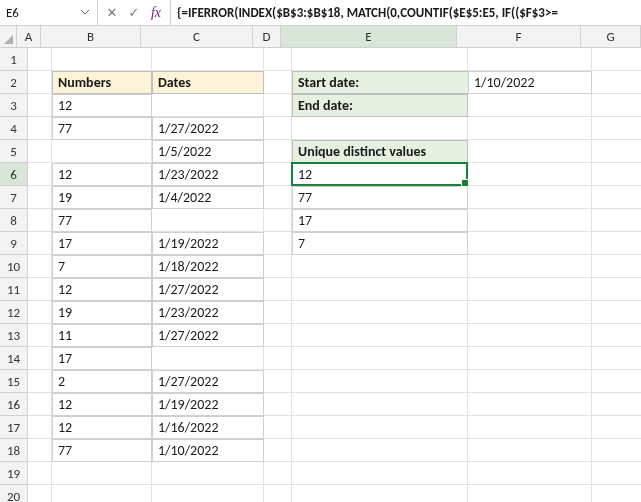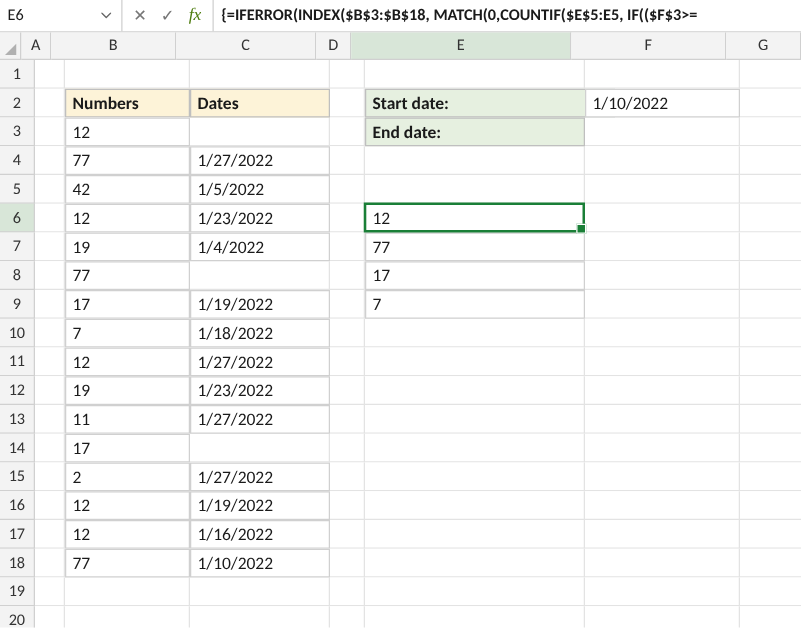--- a/index.html
+++ b/index.html
@@ -41,21 +41,21 @@
     border-right:1px solid #d0d0d0;
     padding:0 4px;
     gap:2px;
   }
   .fb-btn {
     width:20px; height:20px;
     display:flex; align-items:center; justify-content:center;
     color:#777;
     font-size:13px;
   }
-  .fb-btn.fx { color:#4d7c0f; font-style:italic; font-family:"Times New Roman",serif; font-size:14px;}
+  .fb-btn.fx { color:#701a75; font-style:italic; font-family:"Times New Roman",serif; font-size:14px;}
   .formula-input {
     flex:1;
     display:flex;
     align-items:center;
     padding:0 6px;
     font-size:13px;
     white-space:nowrap;
     overflow:hidden;
     font-weight:bold;
   }
@@ -336,21 +336,20 @@
         <div class="cell " style="left: 124px; top: 437px; width: 112px;"></div>
         <div class="cell " style="left: 236px; top: 437px; width: 28px;"></div>
         <div class="cell " style="left: 264px; top: 437px; width: 176px;"></div>
         <div class="cell " style="left: 440px; top: 437px; width: 124px;"></div>
         <div class="cell " style="left: 564px; top: 437px; width: 60px;"></div>
         <div class="cell hdr-yellow" style="left: 24px; top: 23px; width: 100px;">Numbers</div>
         <div class="cell hdr-yellow" style="left: 124px; top: 23px; width: 112px;">Dates</div>
         <div class="cell data-border" style="left: 24px; top: 46px; width: 100px;">12</div>
         <div class="cell data-border" style="left: 24px; top: 69px; width: 100px;">77</div>
         <div class="cell data-border" style="left: 124px; top: 69px; width: 112px;">1/27/2022</div>
-        <div class="cell data-border" style="left: 24px; top: 92px; width: 100px;">42</div>
         <div class="cell data-border" style="left: 124px; top: 92px; width: 112px;">1/5/2022</div>
         <div class="cell data-border" style="left: 24px; top: 115px; width: 100px;">12</div>
         <div class="cell data-border" style="left: 124px; top: 115px; width: 112px;">1/23/2022</div>
         <div class="cell data-border" style="left: 24px; top: 138px; width: 100px;">19</div>
         <div class="cell data-border" style="left: 124px; top: 138px; width: 112px;">1/4/2022</div>
         <div class="cell data-border" style="left: 24px; top: 161px; width: 100px;">77</div>
         <div class="cell data-border" style="left: 24px; top: 184px; width: 100px;">17</div>
         <div class="cell data-border" style="left: 124px; top: 184px; width: 112px;">1/19/2022</div>
         <div class="cell data-border" style="left: 24px; top: 207px; width: 100px;">7</div>
         <div class="cell data-border" style="left: 124px; top: 207px; width: 112px;">1/18/2022</div>
@@ -365,20 +364,21 @@
         <div class="cell data-border" style="left: 124px; top: 322px; width: 112px;">1/27/2022</div>
         <div class="cell data-border" style="left: 24px; top: 345px; width: 100px;">12</div>
         <div class="cell data-border" style="left: 124px; top: 345px; width: 112px;">1/19/2022</div>
         <div class="cell data-border" style="left: 24px; top: 368px; width: 100px;">12</div>
         <div class="cell data-border" style="left: 124px; top: 368px; width: 112px;">1/16/2022</div>
         <div class="cell data-border" style="left: 24px; top: 391px; width: 100px;">77</div>
         <div class="cell data-border" style="left: 124px; top: 391px; width: 112px;">1/10/2022</div>
         <div class="cell hdr-green" style="left: 264px; top: 23px; width: 200px;">Start date:</div>
         <div class="cell data-border" style="left: 440px; top: 23px; width: 124px;">1/10/2022</div>
         <div class="cell hdr-green" style="left: 264px; top: 46px; width: 176px;">End date:</div>
+        <div class="cell hdr-green" style="left: 264px; top: 92px; width: 176px;">Unique distinct values</div>
         <div class="cell data-border" style="left: 264px; top: 115px; width: 176px;">12</div>
         <div class="cell data-border" style="left: 264px; top: 138px; width: 176px;">77</div>
         <div class="cell data-border" style="left: 264px; top: 161px; width: 176px;">17</div>
         <div class="cell data-border" style="left: 264px; top: 184px; width: 176px;">7</div>
         <div class="sel" style="left: 263px; top: 114px; width: 177px; height: 24px;"></div>
       </div>
   </div>
 </div>
 
 </body></html>

